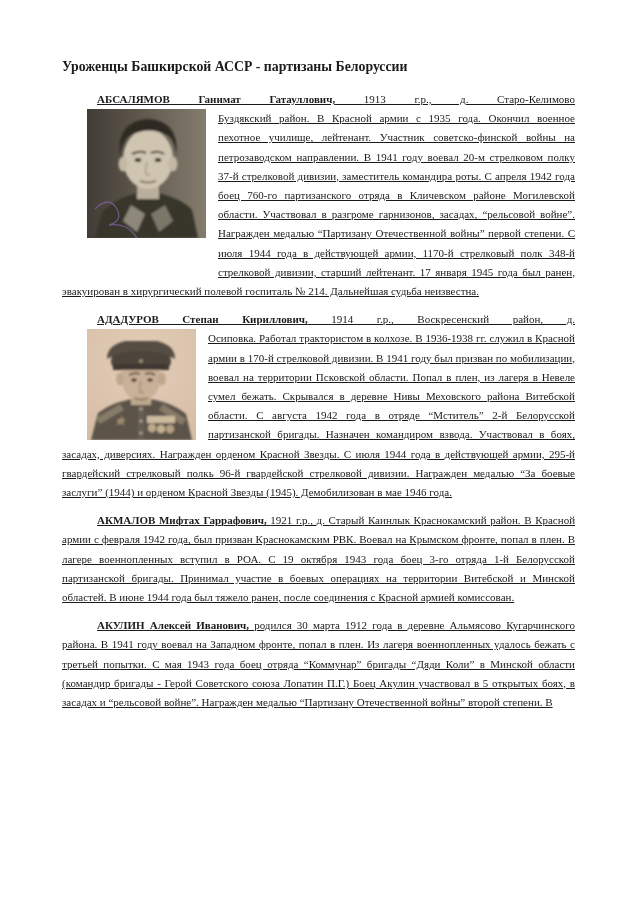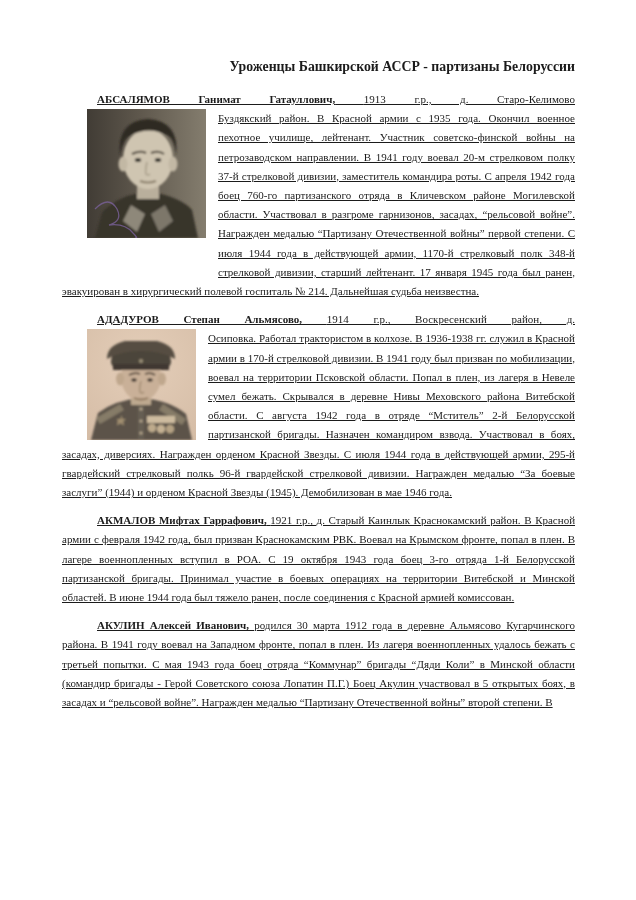--- a/index.html
+++ b/index.html
@@ -11,21 +11,21 @@
     font-family:"Liberation Serif","DejaVu Serif",serif;
     color:#1b1b1b;
     box-sizing:border-box;
     padding:58px 61px 0 62px;
     overflow:hidden;
   }
   .doc-title{
     margin:0 0 14px 0;
     font-size:13.8px;
     font-weight:bold;
-    text-align:right;
+    text-align:left;
     line-height:18px;
   }
   .entry{
     clear:both;
     margin:0 0 9px 0;
     font-size:11px;
     line-height:19.2px;
     text-align:justify;
     text-decoration:underline;
   }
@@ -91,21 +91,21 @@
             <path d="M53 72 q8 3 16 0" stroke="#8a7f6b" stroke-width="2" fill="none"></path>
           </g>
           <path d="M8 100 q14 -14 22 0 q6 12 -8 16 q16 -2 24 8 q6 6 2 5" stroke="#7e63a0" stroke-width="1.3" fill="none" opacity="0.75"></path>
         </svg>
       </div>
       <span>Буздякский район. В Красной армии с 1935 года. Окончил военное пехотное училище, лейтенант. Участник советско-финской войны на петрозаводском направлении. В 1941 году воевал 20-м стрелковом полку 37-й стрелковой дивизии, заместитель командира роты. С апреля 1942 года боец 760-го партизанского отряда в Кличевском районе Могилевской области. Участвовал в разгроме гарнизонов, засадах, “рельсовой войне”. Награжден медалью “Партизану Отечественной войны” первой степени. С июля 1944 года в действующей армии, 1170-й стрелковый полк 348-й стрелковой дивизии, старший лейтенант. 17 января 1945 года был ранен, эвакуирован в хирургический полевой госпиталь № 214. Дальнейшая судьба неизвестна.</span>
     </div>
   </div>
 
   <div class="entry">
-    <div class="first-line"><span class="name">АДАДУРОВ Степан Альмясово,</span> <span>1914 г.р., Воскресенский район, д.</span></div>
+    <div class="first-line"><span class="name">АДАДУРОВ Степан Кириллович,</span> <span>1914 г.р., Воскресенский район, д.</span></div>
     <div class="body-text">
       <div class="photo photo-2">
         <svg viewBox="0 0 109 111" width="109" height="111" xmlns="http://www.w3.org/2000/svg">
           <defs>
             <radialGradient id="p2bg" cx="0.5" cy="0.3" r="1">
               <stop offset="0" stop-color="#e4ceb9"></stop>
               <stop offset="1" stop-color="#d2b9a2"></stop>
             </radialGradient>
             <filter id="soft2" x="-10%" y="-10%" width="120%" height="120%">
                 <feGaussianBlur stdDeviation="0.9"></feGaussianBlur>

